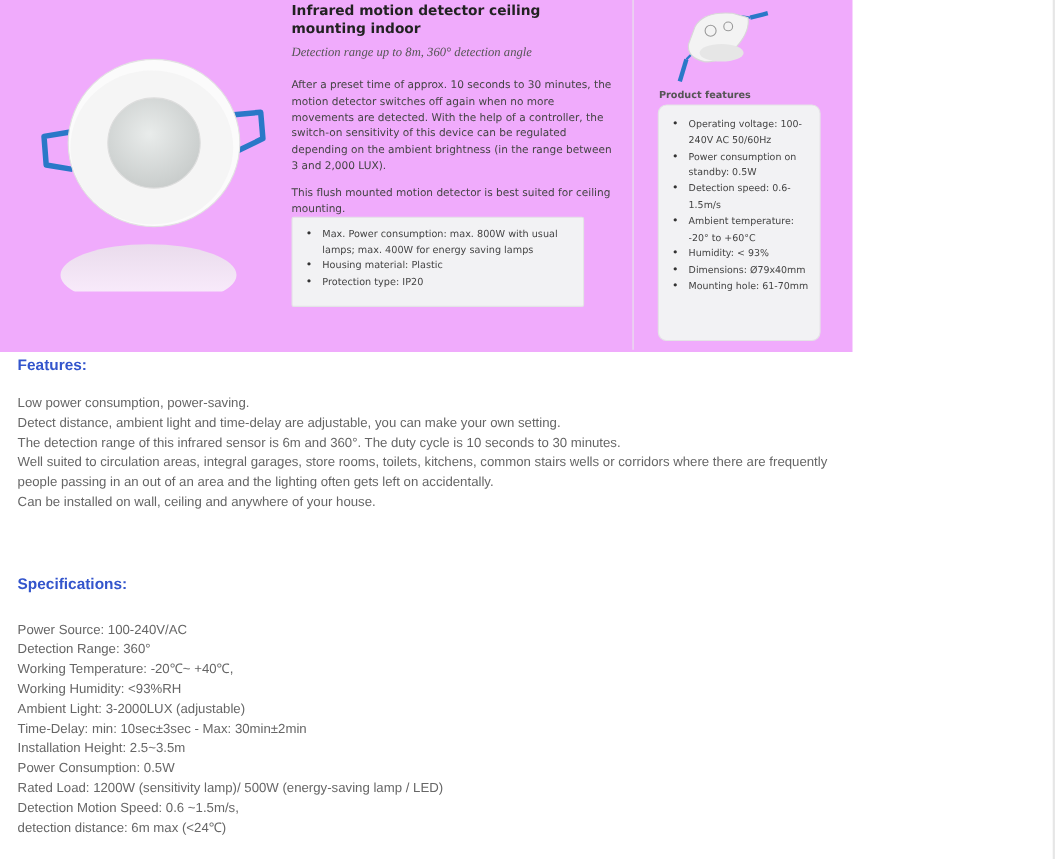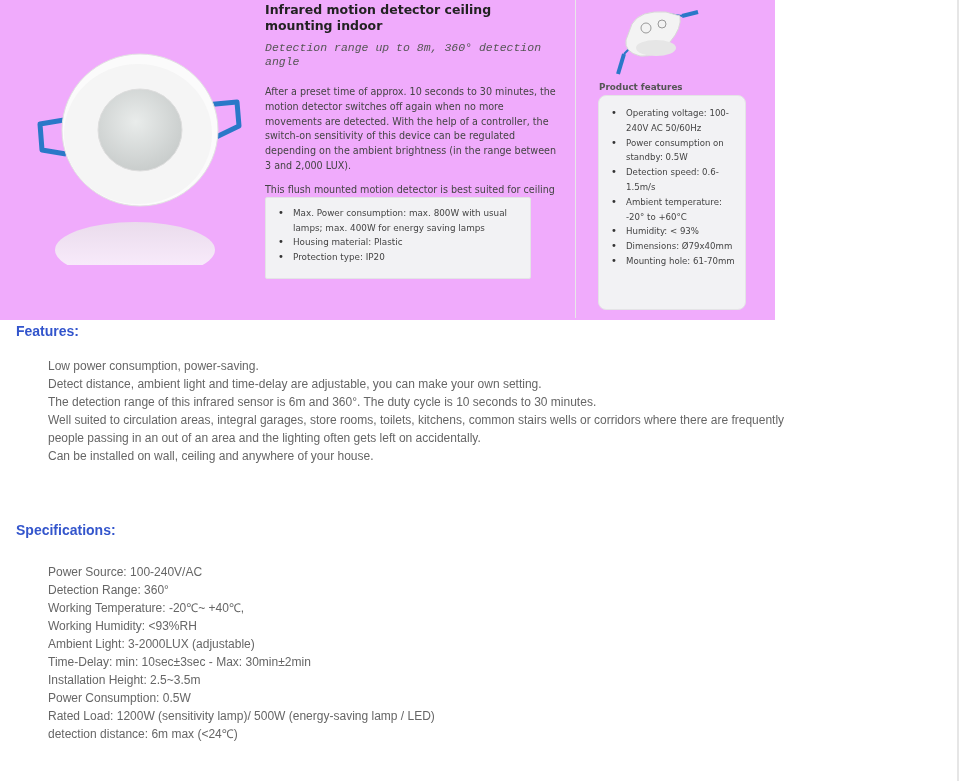--- a/index.html
+++ b/index.html
@@ -7,21 +7,21 @@
     body { position: relative; font-family: "Liberation Sans", sans-serif; }
 
     .banner { position: absolute; left: 0; top: 0; width: 775px; height: 320px; background: #f0abfc; }
 
     
     .product-img-left { position: absolute; left: 30px; top: 50px; width: 215px; height: 215px; }
 
     
     .mid-col { position: absolute; left: 265px; top: 2px; width: 295px; font-family: "DejaVu Sans", sans-serif; color: #333; }
     .mid-title { font-size: 12.5px; font-weight: bold; color: #222; line-height: 16px; }
-    .mid-subtitle { font-family: Liberation Mono, monospace; font-style: italic; font-size: 11.5px; color: #555; margin-top: 7px; line-height: 14px; }
+    .mid-subtitle { font-family: Liberation Serif, serif; font-style: italic; font-size: 11.5px; color: #555; margin-top: 7px; line-height: 14px; }
     .mid-para { font-size: 9.6px; line-height: 14.8px; color: #444; margin-top: 16px; }
     .mid-para2 { margin-top: 9px; }
     .mid-box { position: absolute; left: 0; top: 195px; width: 266px; height: 82px; background: #f2f2f4; border: 1px solid #e4e4e6; border-radius: 2px; padding: 8px 8px 0 12px; }
     .mid-box ul { list-style: none; }
     .mid-box li { font-size: 8.8px; line-height: 14.5px; color: #444; position: relative; padding-left: 15px; }
     .mid-box li::before { content: "•"; position: absolute; left: 0; top: 0; color: #333; font-size: 10px; }
 
     .divider-v { position: absolute; left: 575px; top: 0; width: 1px; height: 318px; background: #e8e8e8; }
 
     
@@ -31,21 +31,21 @@
     .right-box ul { list-style: none; }
     .right-box li { font-family: "DejaVu Sans", sans-serif; font-size: 8.6px; line-height: 14.8px; color: #444; position: relative; padding-left: 15px; }
     .right-box li::before { content: "•"; position: absolute; left: 0; top: 0; color: #333; font-size: 10px; }
 
     .right-edge { position: absolute; left: 957px; top: 0; width: 2px; height: 781px; background: #e6e6e6; }
 
     
     .section-heading { position: absolute; left: 16px; font-family: "Liberation Sans", sans-serif; font-weight: bold; font-size: 14px; color: #3355cc; }
     .h-features { top: 323px; }
     .h-specs { top: 522px; }
-    .section-lines { position: absolute; left: 16px; width: 745px; font-family: "Liberation Sans", sans-serif; font-size: 12px; line-height: 18px; color: #666; margin-left: 32px; }
+    .section-lines { position: absolute; left: 16px; width: 745px; font-family: "Liberation Sans", sans-serif; font-size: 12px; line-height: 18px; color: #666; }
     .features-lines { top: 357px; }
     .specs-lines { top: 563px; }
     .line { display: block; }
   </style>
 </head>
 <body>
 
 <div class="banner">
 
   <svg class="product-img-left" viewBox="0 0 215 215">
@@ -128,14 +128,15 @@
 <div class="section-lines specs-lines">
   <span class="line">Power Source: 100-240V/AC</span>
   <span class="line">Detection Range: 360°</span>
   <span class="line">Working Temperature: -20℃~ +40℃,</span>
   <span class="line">Working Humidity: &lt;93%RH</span>
   <span class="line">Ambient Light: 3-2000LUX (adjustable)</span>
   <span class="line">Time-Delay: min: 10sec±3sec - Max: 30min±2min</span>
   <span class="line">Installation Height: 2.5~3.5m</span>
   <span class="line">Power Consumption: 0.5W</span>
   <span class="line">Rated Load: 1200W (sensitivity lamp)/ 500W (energy-saving lamp / LED)</span>
+  <span class="line">Detection Motion Speed: 0.6 ~1.5m/s,</span>
   <span class="line">detection distance: 6m max (&lt;24℃)</span>
 </div>
 
 </body></html>

